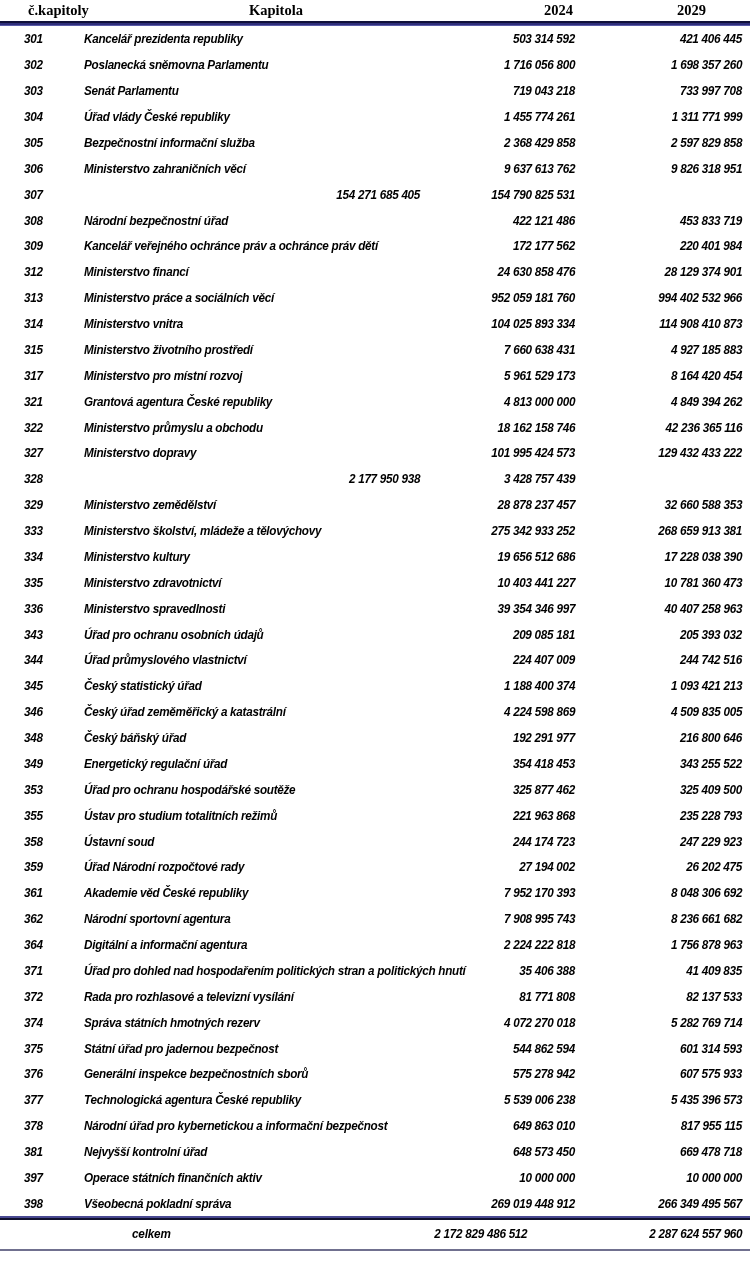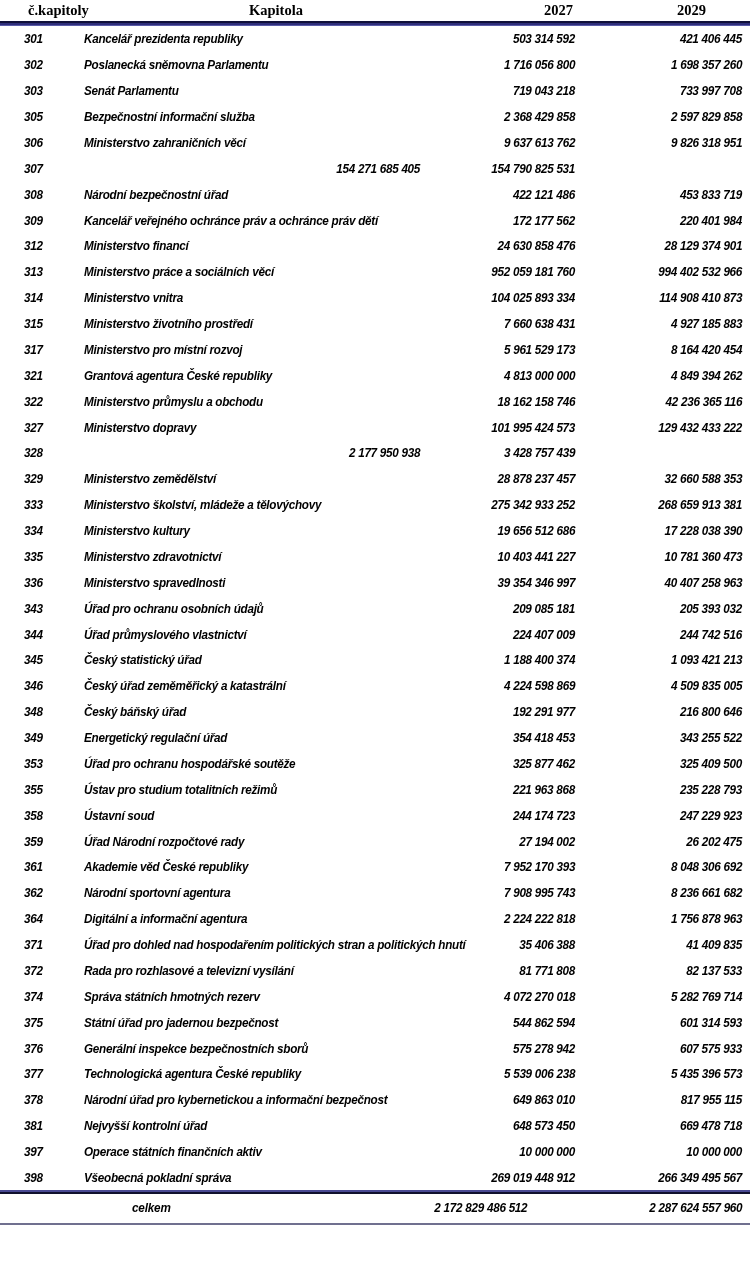--- a/index.html
+++ b/index.html
@@ -57,21 +57,21 @@
   .row-footer .cell-name .tx{letter-spacing:-0.2px;}
 </style>
 </head>
 <body>
 
 <div class="page">
 
   <div class="thead">
     <div class="th th-number">č.kapitoly</div>
     <div class="th th-name">Kapitola</div>
-    <div class="th th-2025">2027</div>
+    <div class="th th-2025">2024</div>
     <div class="th th-2026">2029</div>
   </div>
 
   <div class="rule-header"></div>
 
   <div class="tbody">
   <div class="row">
     <div class="cell cell-no"><span class="tx">301</span></div>
     <div class="cell cell-name"><span class="tx">Kancelář prezidenta republiky</span></div>
     <div class="cell cell-num"><span class="tx">503 314 592</span></div>
@@ -85,20 +85,26 @@
     <div class="cell cell-num"><span class="tx">1 698 357 260</span></div>
   </div>
 
   <div class="row">
     <div class="cell cell-no"><span class="tx">303</span></div>
     <div class="cell cell-name"><span class="tx">Senát Parlamentu</span></div>
     <div class="cell cell-num"><span class="tx">719 043 218</span></div>
     <div class="cell cell-num"><span class="tx">733 997 708</span></div>
   </div>
 
+  <div class="row">
+    <div class="cell cell-no"><span class="tx">304</span></div>
+    <div class="cell cell-name"><span class="tx">Úřad vlády České republiky</span></div>
+    <div class="cell cell-num"><span class="tx">1 455 774 261</span></div>
+    <div class="cell cell-num"><span class="tx">1 311 771 999</span></div>
+  </div>
 
   <div class="row">
     <div class="cell cell-no"><span class="tx">305</span></div>
     <div class="cell cell-name"><span class="tx">Bezpečnostní informační služba</span></div>
     <div class="cell cell-num"><span class="tx">2 368 429 858</span></div>
     <div class="cell cell-num"><span class="tx">2 597 829 858</span></div>
   </div>
 
   <div class="row">
     <div class="cell cell-no"><span class="tx">306</span></div>

